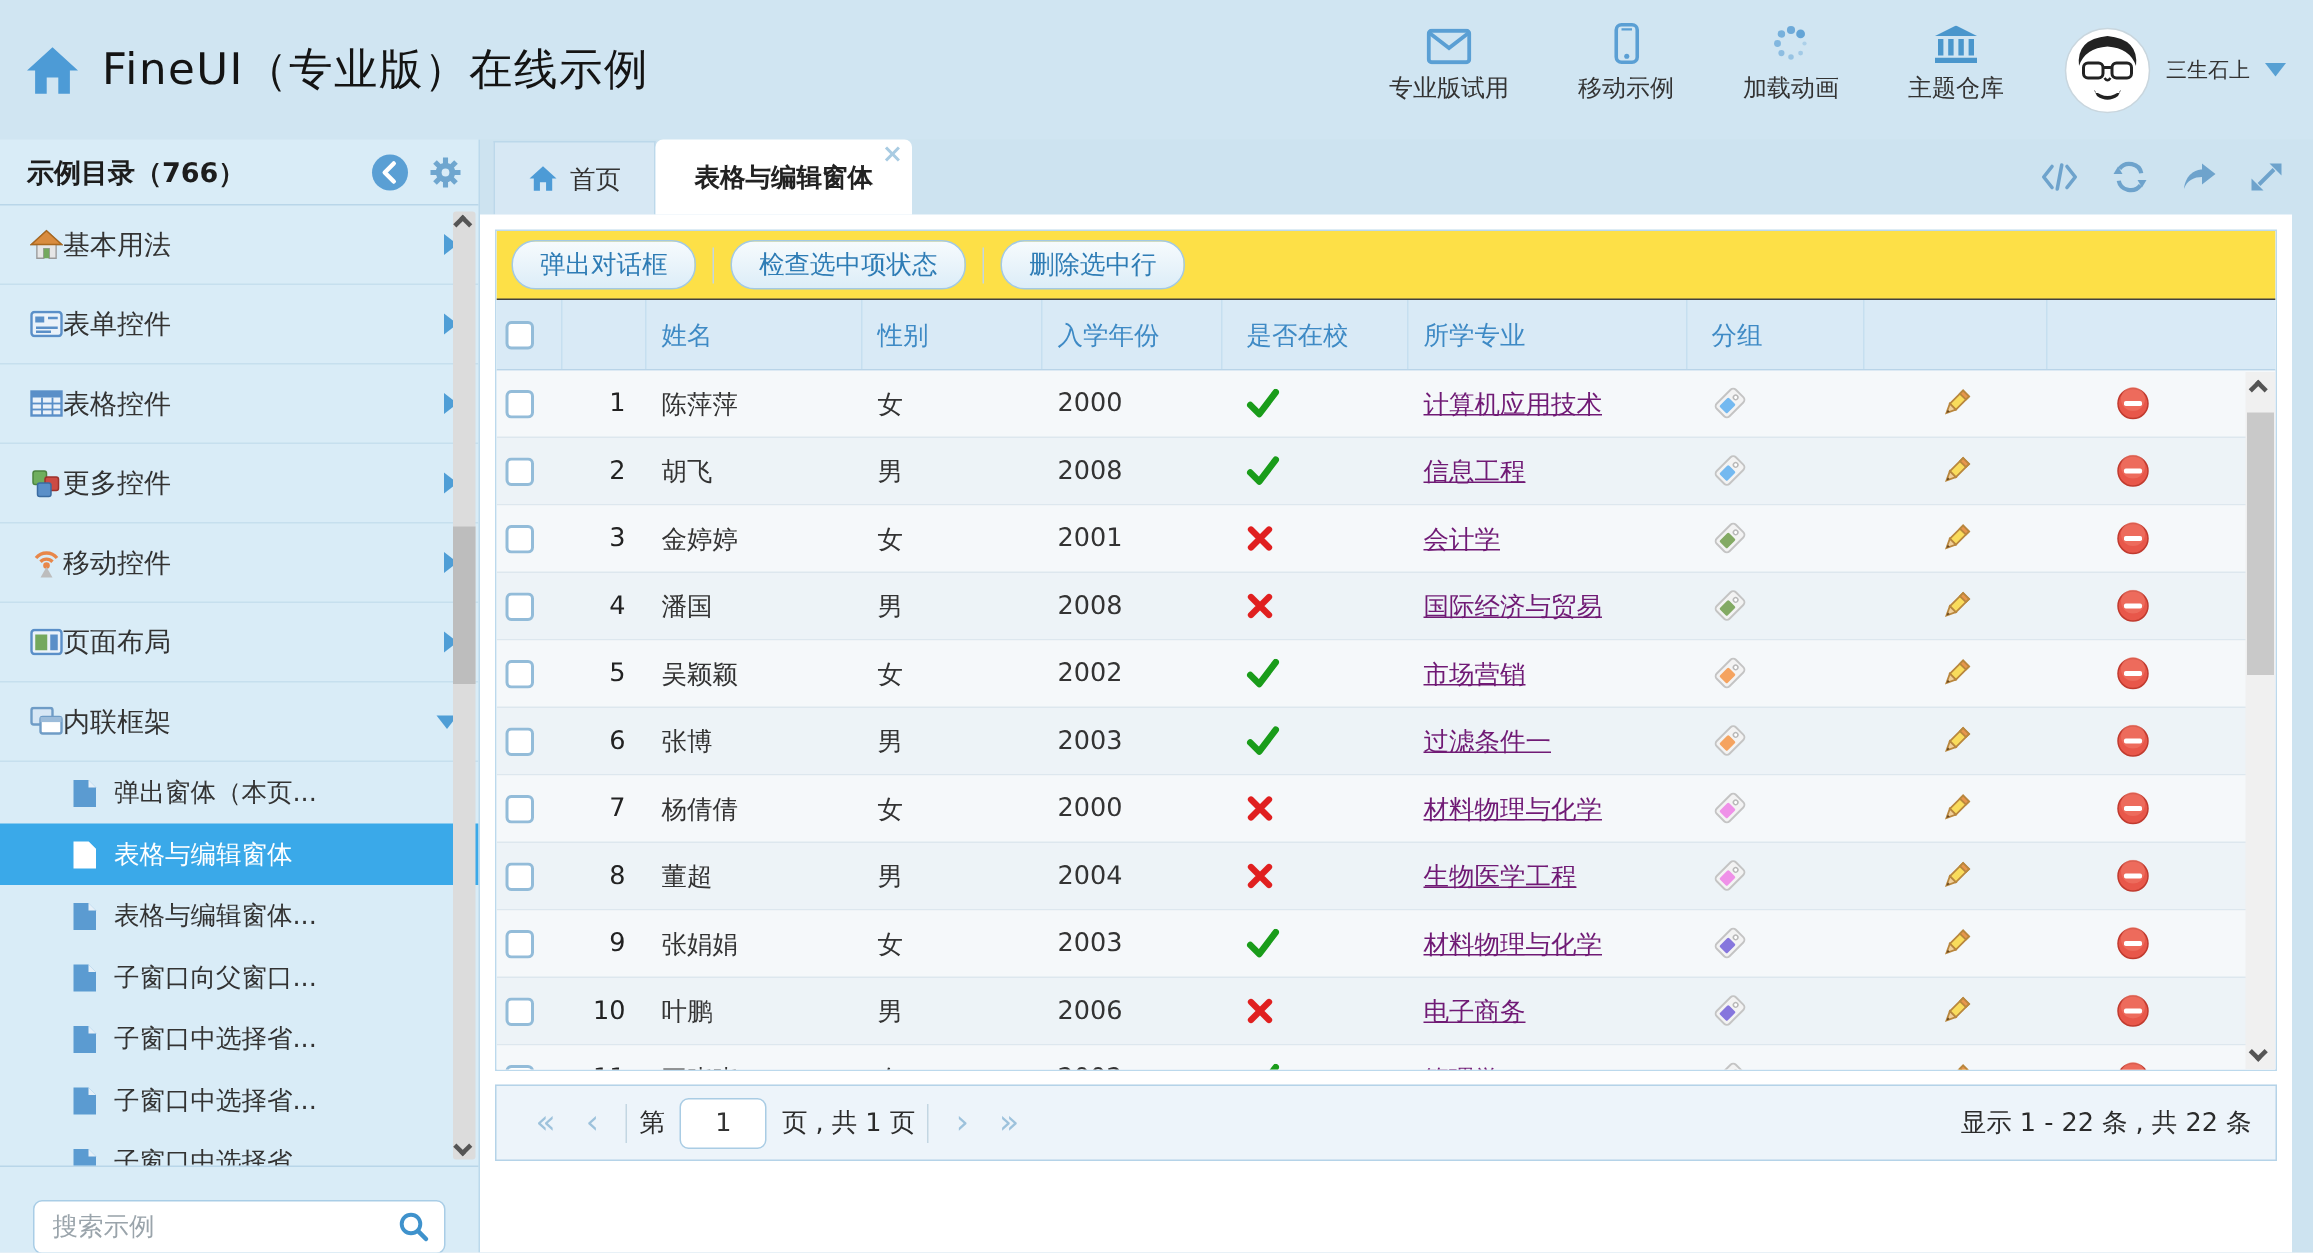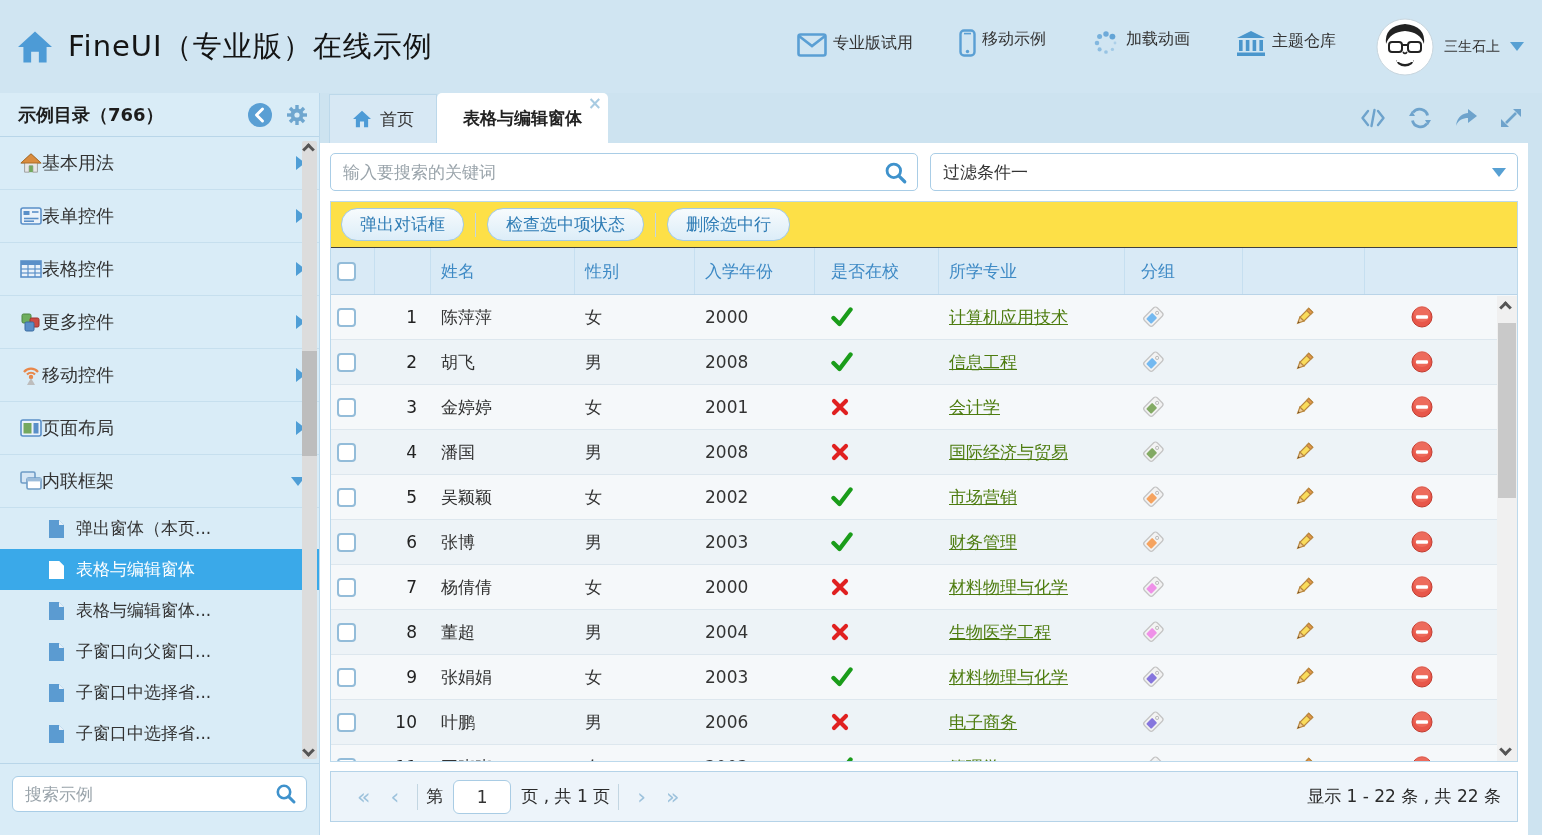--- a/index.html
+++ b/index.html
@@ -5,21 +5,21 @@
   * { margin:0; padding:0; box-sizing:border-box; }
   html,body { width:1542px; height:835px; overflow:hidden; }
   body { font-family:"DejaVu Sans","Liberation Sans",sans-serif; color:#333; background:#cde3f0; }
   .app { width:1542px; height:835px; display:flex; flex-direction:column; }
 
   
   .hdr { height:93px; background:#d0e5f2; display:flex; align-items:center; flex:0 0 auto; }
   .hdr-logo { margin:0 14px 0 16px; }
   .hdr-title { font-size:29px; font-weight:normal; color:#141414; letter-spacing:1px; }
   .hdr-actions { margin-left:auto; display:flex; align-items:flex-end; gap:46px; padding-bottom:8px; }
-  .hdr-action { display:flex; gap:6px; cursor:pointer; }
+  .hdr-action { display:flex; flex-direction:column; align-items:center; gap:6px; cursor:pointer; }
   .hdr-action .lbl { font-size:16px; color:#333; }
   .hdr-user { display:flex; align-items:center; margin:0 18px 0 40px; gap:10px; cursor:pointer; }
   .hdr-user .uname { font-size:14px; color:#333; }
   .caret { width:0; height:0; border-left:7px solid transparent; border-right:7px solid transparent; border-top:9px solid #57a0d3; display:inline-block; }
 
   
   .cols { flex:1; display:flex; min-height:0;justify-content:center; }
 
   
   .sb { width:320px; flex:0 0 auto; background:#d9ecf7; display:flex; flex-direction:column; border-right:1px solid #bcd9ec; }
@@ -33,21 +33,21 @@
   .arr-d { width:0;height:0;border-left:7px solid transparent;border-right:7px solid transparent;border-top:9px solid #4f9ed6; }
   .sb-sub { height:41px; display:flex; align-items:center; padding:0 14px 0 48px; font-size:17px; cursor:pointer; }
   .sb-sub .ficon { width:17px; height:20px; margin-right:11px; flex:0 0 auto; }
   .sb-sub.active { background:#3aa9e9; color:#fff; }
   .sb-scroll { position:absolute; right:2px; top:4px; bottom:4px; width:15px; background:#dcdcdc; border-radius:2px; }
   .sb-scroll .thumb { position:absolute; left:0; width:15px; top:210px; height:105px; background:#bdbdbd; }
   .chev { width:9px; height:9px; border-left:3px solid #555; border-top:3px solid #555; display:inline-block; }
   .chev.up { transform:rotate(45deg); } .chev.down { transform:rotate(225deg); }
   .sb-scroll .chev { position:absolute; left:2px; }
   .sb-scroll .chev.up { top:4px; } .sb-scroll .chev.down { bottom:4px; }
-  .sb-search { flex:0 0 auto; height:72px; padding:12px; border-top:1px solid #b9d6e9; display:flex; }
+  .sb-search { flex:0 0 auto; height:58px; padding:22px; border-top:1px solid #b9d6e9; display:flex; }
   .inp-wrap { position:relative; flex:1; }
   .inp-wrap input { width:100%; height:36px; border:1px solid #a9cde6; border-radius:6px; background:#fff; font-size:17px; padding:0 40px 0 12px; color:#333; outline:none; font-family:inherit; }
   .inp-wrap input::placeholder { color:#9aa4ab; }
   .inp-wrap .mag { position:absolute; right:10px; top:7px; }
 
   
   .main { flex:1; display:flex; flex-direction:column; background:#cde3f0; padding-right:14px; min-width:0; }
   .tabstrip { height:50px; flex:0 0 auto; display:flex; align-items:flex-end; padding-left:9px; }
   .tab { display:flex; align-items:center; gap:8px; font-size:17px; cursor:pointer; }
   .tab.home { height:49px; padding:0 22px; background:#d7e8f4; border:1px solid #bcd8ea; border-bottom:none; color:#333; }
@@ -71,21 +71,21 @@
   .btn-sep { width:1px; height:24px; background:#c3d6e2; margin:0 11px; }
   .thead { height:47px; background:#d9eaf6; display:flex; border-bottom:1px solid #b9d4e8; }
   .th { display:flex; align-items:center; padding-left:10px; font-size:17px; color:#3e8ac5; border-right:1px solid #c6dff0; }
   .th:last-child { border-right:none; }
   .rows { position:relative; height:467px; overflow:hidden; }
   .trow { height:45px; display:flex; align-items:center; border-bottom:1px solid #dde7ee; background:#f5f8fa; cursor:pointer; }
   .trow.alt { background:#edf3f7; }
   .td { padding-left:10px; font-size:17px; color:#333; display:flex; align-items:center; overflow:hidden; }
   .cb { width:19px; height:19px; border:2px solid #93bcd9; border-radius:4px; background:#fff; margin-left:6px; cursor:pointer; flex:0 0 auto; }
   .num { justify-content:flex-end; padding-right:14px; color:#222; }
-  .majorlink { color:#4d7c0f; text-decoration:underline; cursor:pointer; }
+  .majorlink { color:#701a75; text-decoration:underline; cursor:pointer; }
   .c-sel{width:44px;} .c-num{width:56px;} .c-name{width:144px;} .c-gen{width:120px;}
   .c-year{width:120px;} .c-enr{width:124px; padding-left:16px;} .c-maj{width:186px;} .c-tag{width:118px; padding-left:16px;}
   .c-edit{width:122px; justify-content:center; padding-left:0;} .c-del{width:113px; justify-content:center; padding-left:0;}
   .g-scroll { position:absolute; right:0; top:94px; bottom:0; width:20px; background:#f0f0f0; }
   .g-scroll .thumb { position:absolute; left:1px; width:18px; top:27px; height:175px; background:#c9c9c9; }
   .g-scroll .chev { position:absolute; left:4px; }
   .g-scroll .chev.up { top:7px; } .g-scroll .chev.down { bottom:7px; }
 
   
   .pager { flex:0 0 auto; height:51px; margin-top:9px; border:1px solid #b5d3e8; background:#edf4fa; display:flex; align-items:center; padding:0 16px; font-size:17px; }
@@ -379,35 +379,20 @@
             <svg width="22" height="22" viewBox="0 0 22 22">
                 <line x1="6" y1="16" x2="16" y2="6" stroke="#6ea3cc" stroke-width="2.6"></line>
                 <polygon points="13,2 21,2 21,10" fill="#6ea3cc"></polygon>
                 <polygon points="1,12 1,20 9,20" fill="#6ea3cc"></polygon>
               </svg>
           </span>
         </div>
       </div>
 
       <div class="panel">
-        <div class="filter-row">
-          <span class="inp-wrap">
-            <input type="text" placeholder="输入要搜索的关键词" style="">
-            <span class="mag icon">
-              <svg width="24" height="24" viewBox="0 0 22 22">
-                  <circle cx="9" cy="9" r="6.2" fill="none" stroke="#3f92cc" stroke-width="2.6"></circle>
-                  <line x1="13.6" y1="13.6" x2="19" y2="19" stroke="#3f92cc" stroke-width="3" stroke-linecap="round"></line>
-                </svg>
-            </span>
-          </span>
-          <span class="sel-wrap">
-            <div class="selbox">过滤条件一</div>
-            <span class="caret"></span>
-          </span>
-        </div>
 
         <div class="grid-box">
           <div class="btn-bar" id="btn-bar">
               <div class="tbtn">弹出对话框</div>
               <span class="btn-sep"></span>
               <div class="tbtn">检查选中项状态</div>
               <span class="btn-sep"></span>
               <div class="tbtn">删除选中行</div>
             </div>
           <div class="thead" id="thead">
@@ -647,21 +632,21 @@
                 <div class="td c-num num">6</div>
                 <div class="td c-name">张博</div>
                 <div class="td c-gen">男</div>
                 <div class="td c-year">2003</div>
                 <div class="td c-enr">
                   <span class="icon"><svg width="22" height="20" viewBox="0 0 22 20">
                       <path d="M2.5 11 L8.5 17 L19.5 2.5" fill="none" stroke="#1a9c1a" stroke-width="4.4" stroke-linecap="round" stroke-linejoin="round"></path>
                     </svg></span>
                 </div>
                 <div class="td c-maj">
-                  <span class="majorlink">财务管理</span>
+                  <span class="majorlink">过滤条件一</span>
                 </div>
                 <div class="td c-tag">
                   <span class="icon"><svg width="24" height="24" viewBox="0 0 24 24">
                       <g transform="rotate(45 12 12)">
                         <rect x="6" y="2.5" width="12" height="18" rx="2.5" fill="#f3f3f3" stroke="#c4c4c4" stroke-width="1.3"></rect>
                         <circle cx="12" cy="6.2" r="1.5" fill="#ffffff" stroke="#b9b9b9"></circle>
                         <rect x="8.4" y="9.6" width="7.2" height="8.6" rx="1" fill="#f5a35f"></rect>
                       </g>
                     </svg></span>
                 </div>

